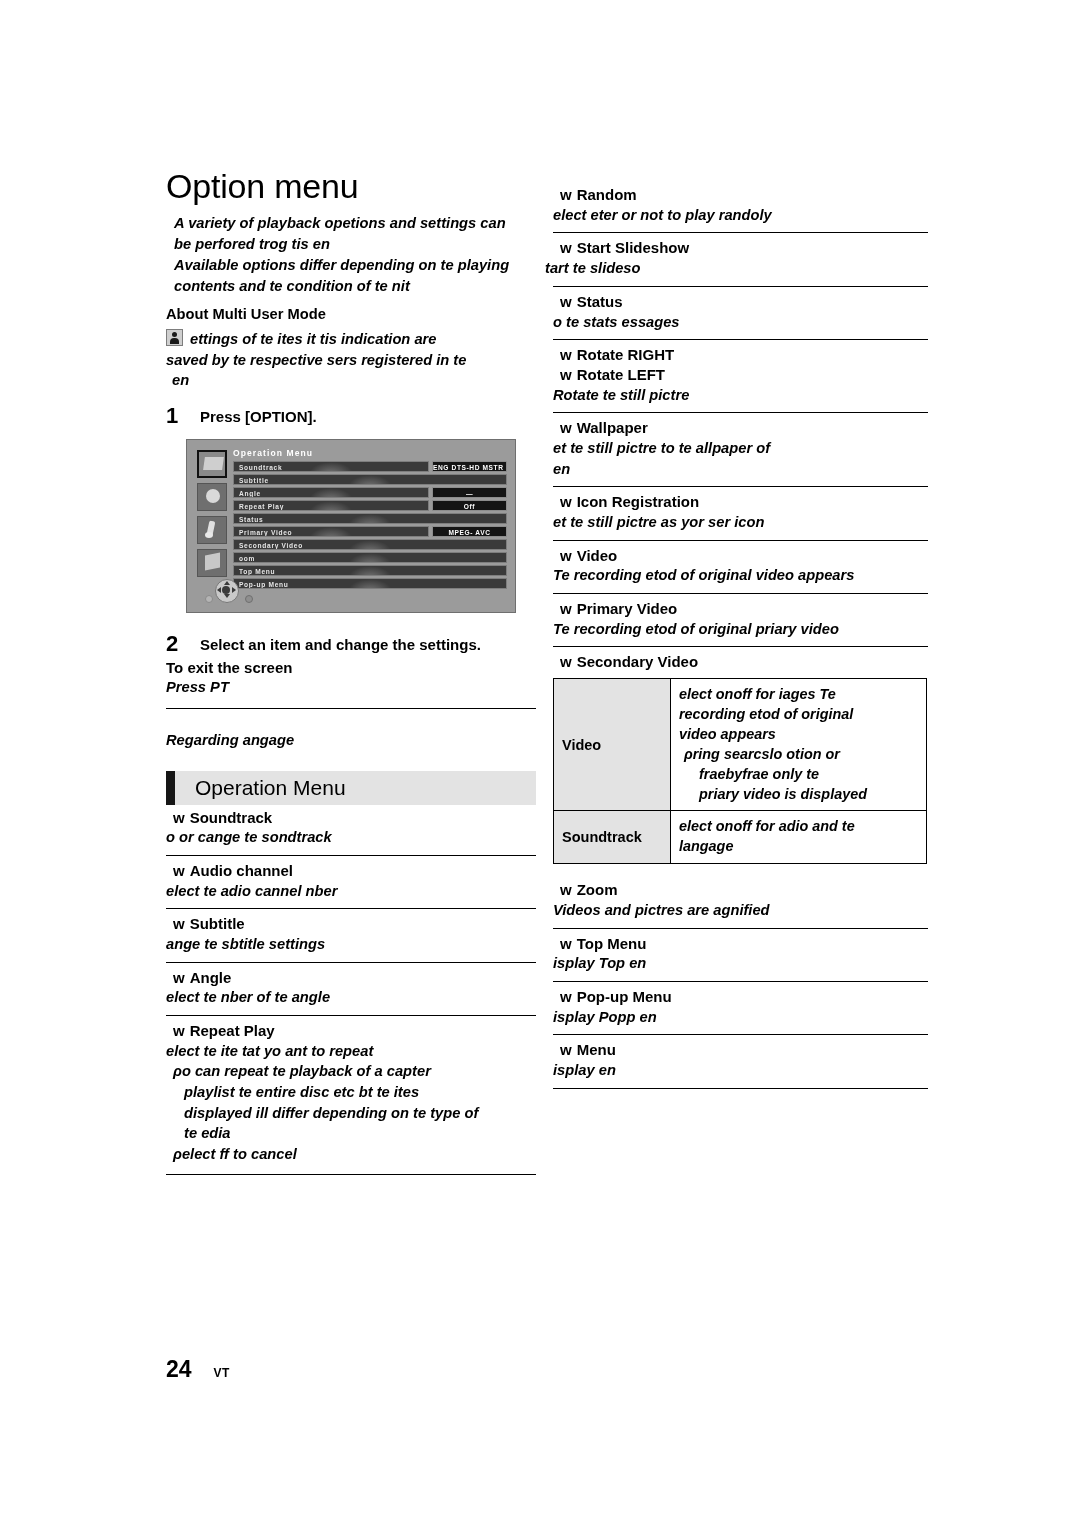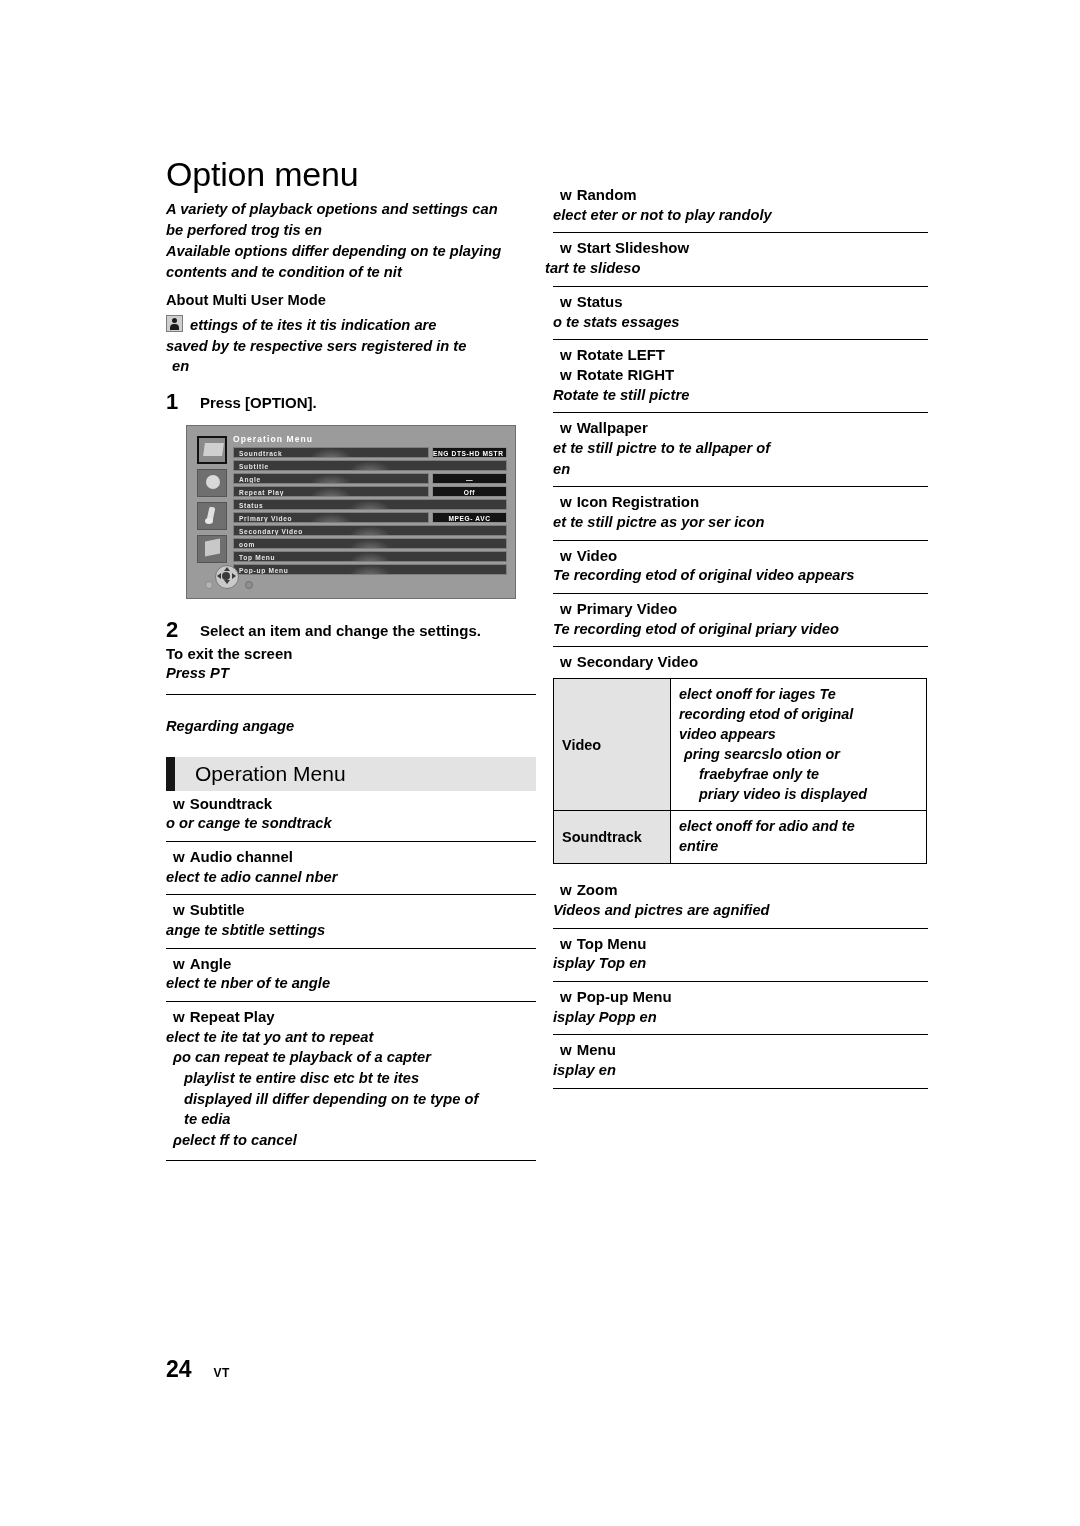--- a/index.html
+++ b/index.html
@@ -17,21 +17,21 @@
   }
   .page {
     position: absolute;
     left: 0; top: 0;
     width: 1080px;
     height: 1526px;
   }
   .col-left {
     position: absolute;
     left: 166px;
-    top: 156px;
+    top: 168px;
     width: 370px;
   }
   .col-right {
     position: absolute;
     left: 553px;
     top: 182px;
     width: 375px;
   }
 
   h1.page-title {
@@ -40,21 +40,21 @@
     margin: 0 0 6px 0;
     letter-spacing: -0.2px;
     line-height: 1.1;
   }
 
   .intro {
     font-size: 14.7px;
     font-weight: bold;
     font-style: italic;
     line-height: 1.42;
-    margin: 0;
+    margin: 8px;
   }
   .intro p { margin: 0; }
   .intro p + p { margin-top: 0px; }
 
   .subhead {
     font-size: 14.7px;
     font-weight: bold;
     font-style: normal;
     margin: 8px 0 4px 0;
     line-height: 1.35;
@@ -576,24 +576,24 @@
     <div class="entry">
       <div class="entry-title">
         <span class="bul">w</span><span>Status</span>
       </div>
       <div class="entry-desc">o te stats essages</div>
     </div>
     <hr class="rule-thin">
 
     <div class="entry">
       <div class="entry-title">
+        <span class="bul">w</span><span>Rotate RIGHT</span>
+      </div>
+      <div class="entry-title">
         <span class="bul">w</span><span>Rotate LEFT</span>
-      </div>
-      <div class="entry-title">
-        <span class="bul">w</span><span>Rotate RIGHT</span>
       </div>
       <div class="entry-desc">Rotate te still pictre</div>
     </div>
     <hr class="rule-thin">
 
     <div class="entry">
       <div class="entry-title">
         <span class="bul">w</span><span>Wallpaper</span>
       </div>
       <div class="entry-desc">
@@ -645,21 +645,21 @@
           <span style="display:block">video appears</span>
           <span style="display:block;padding-left:5px">ρring searcslo otion or</span>
           <span style="display:block;padding-left:20px">fraebyfrae only te</span>
           <span style="display:block;padding-left:20px">priary video is displayed</span>
         </td>
       </tr>
       <tr>
         <td class="key">Soundtrack</td>
         <td class="val">
           <span style="display:block">elect onoff for adio and te</span>
-          <span style="display:block">entire</span>
+          <span style="display:block">langage</span>
         </td>
       </tr>
     </tbody>
       </table>
 
     <div class="entry" style="margin-top:16px">
       <div class="entry-title">
         <span class="bul">w</span><span>Zoom</span>
       </div>
       <div class="entry-desc">Videos and pictres are agnified</div>

